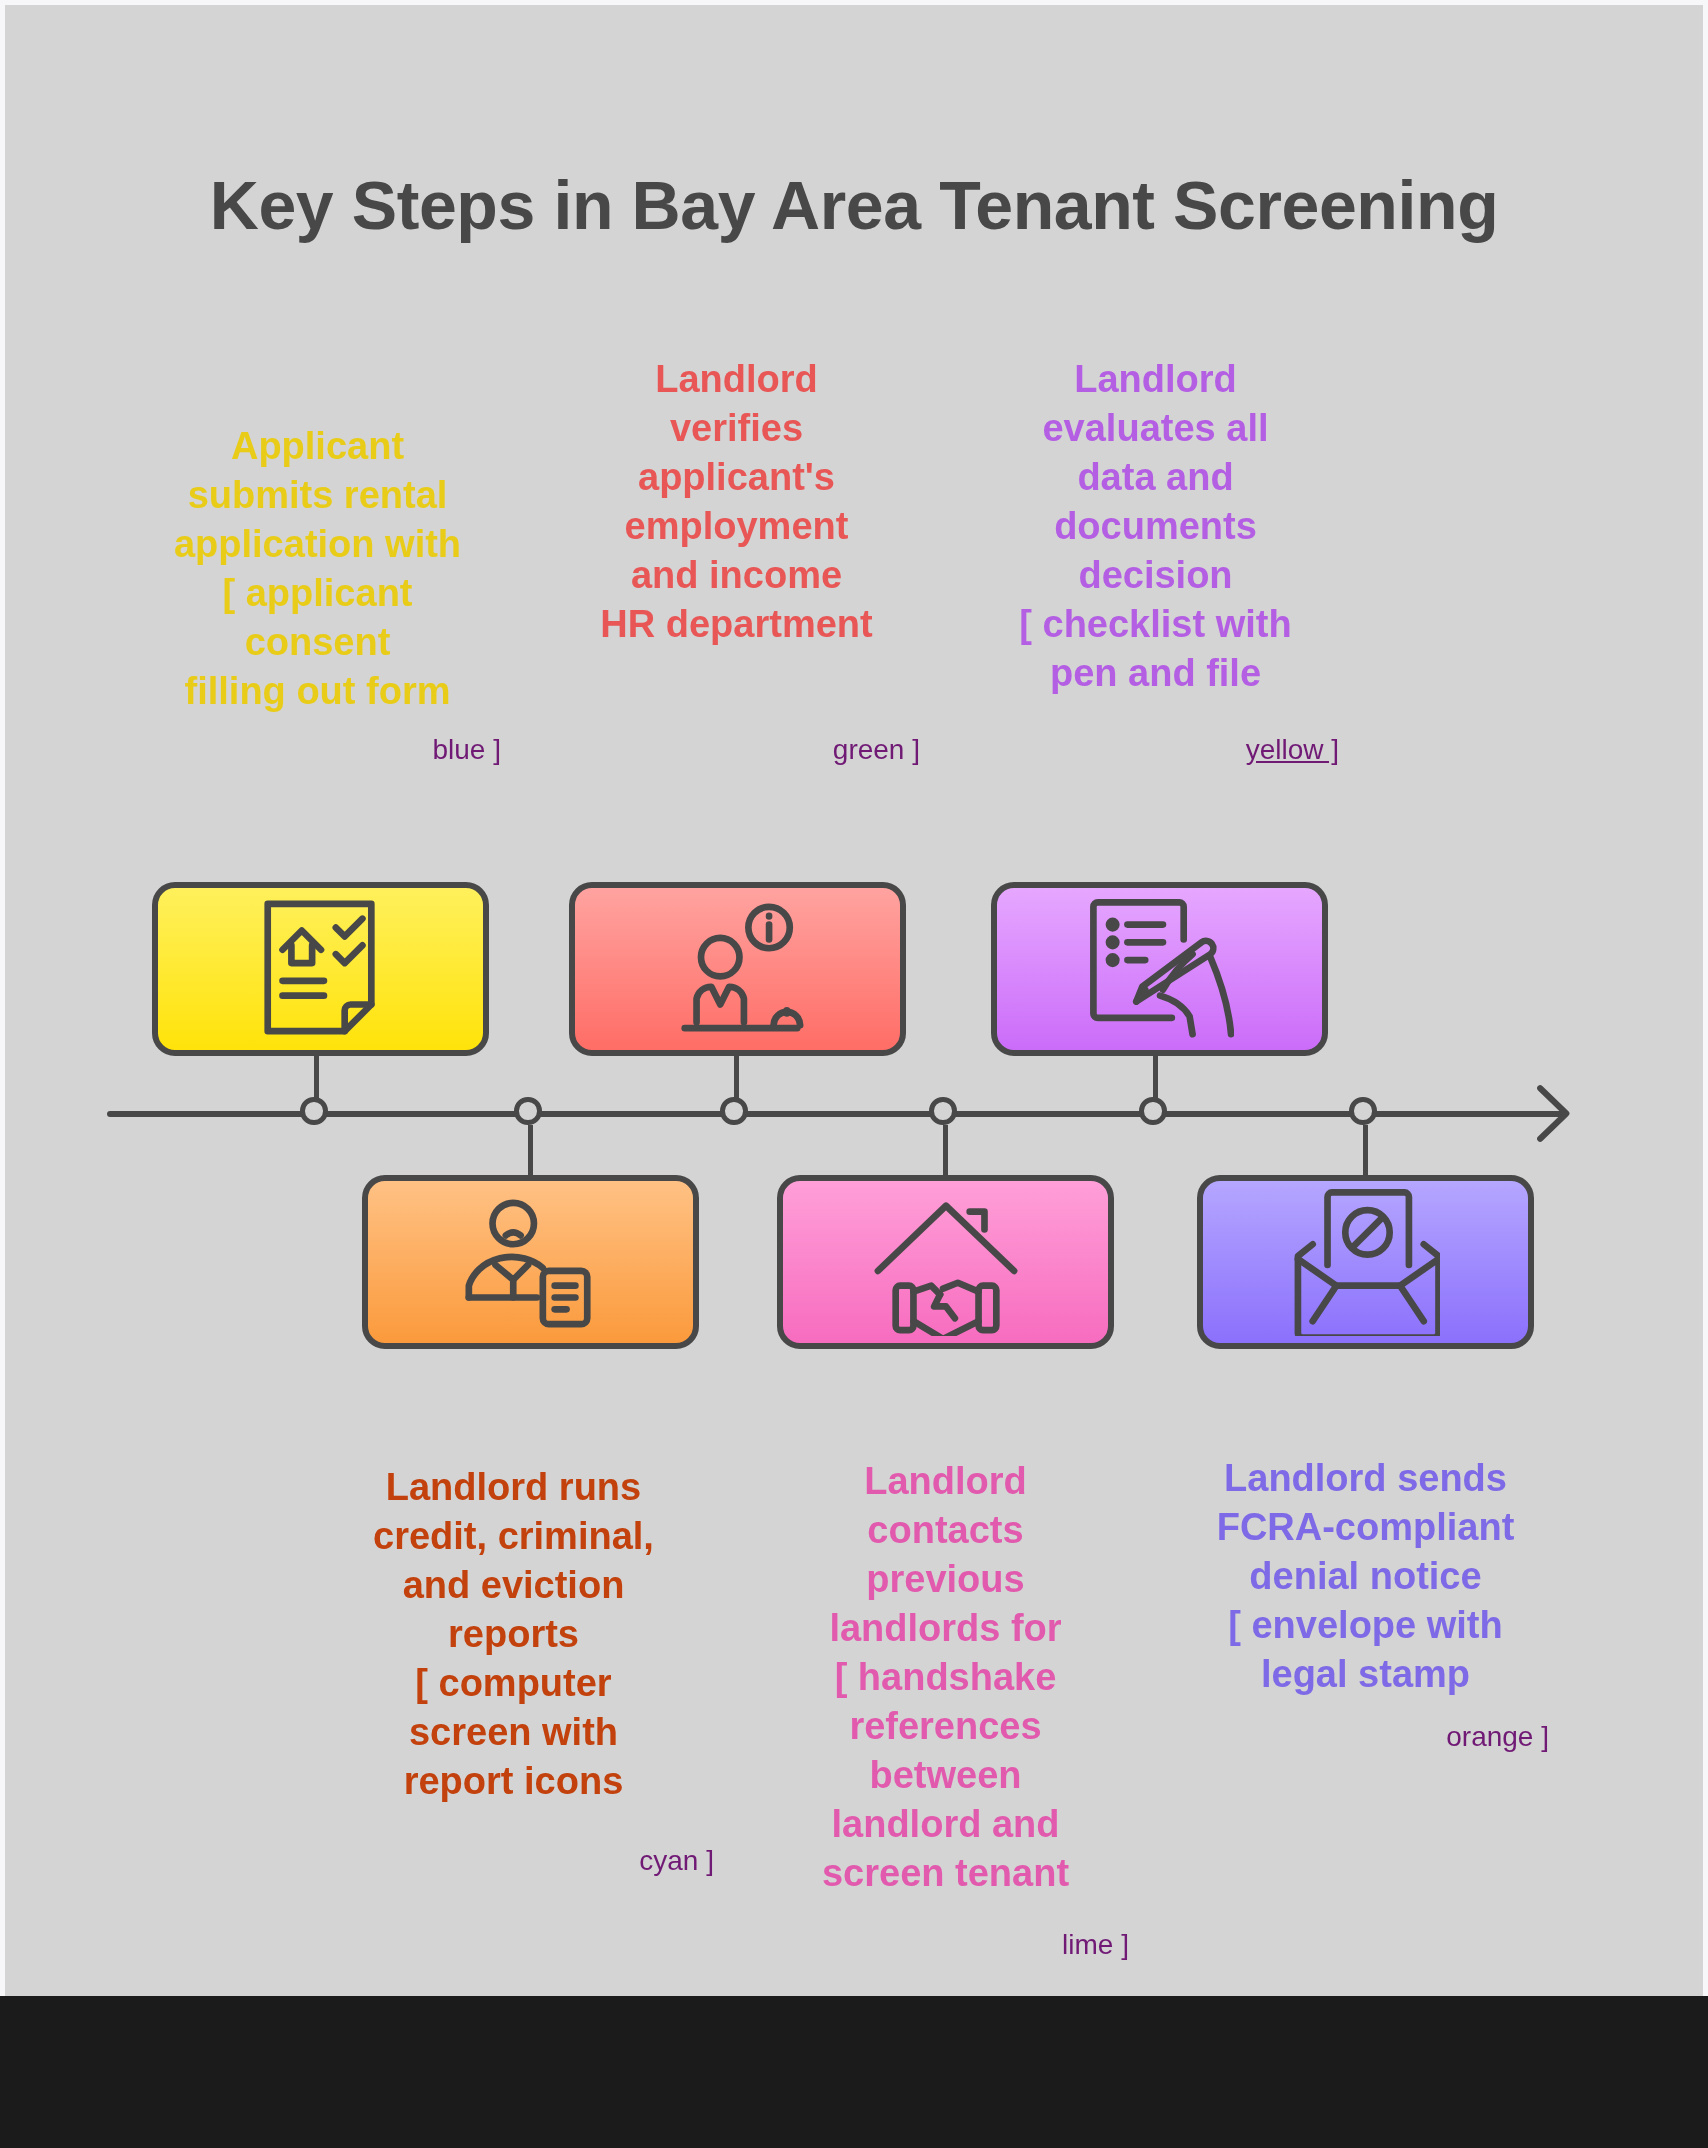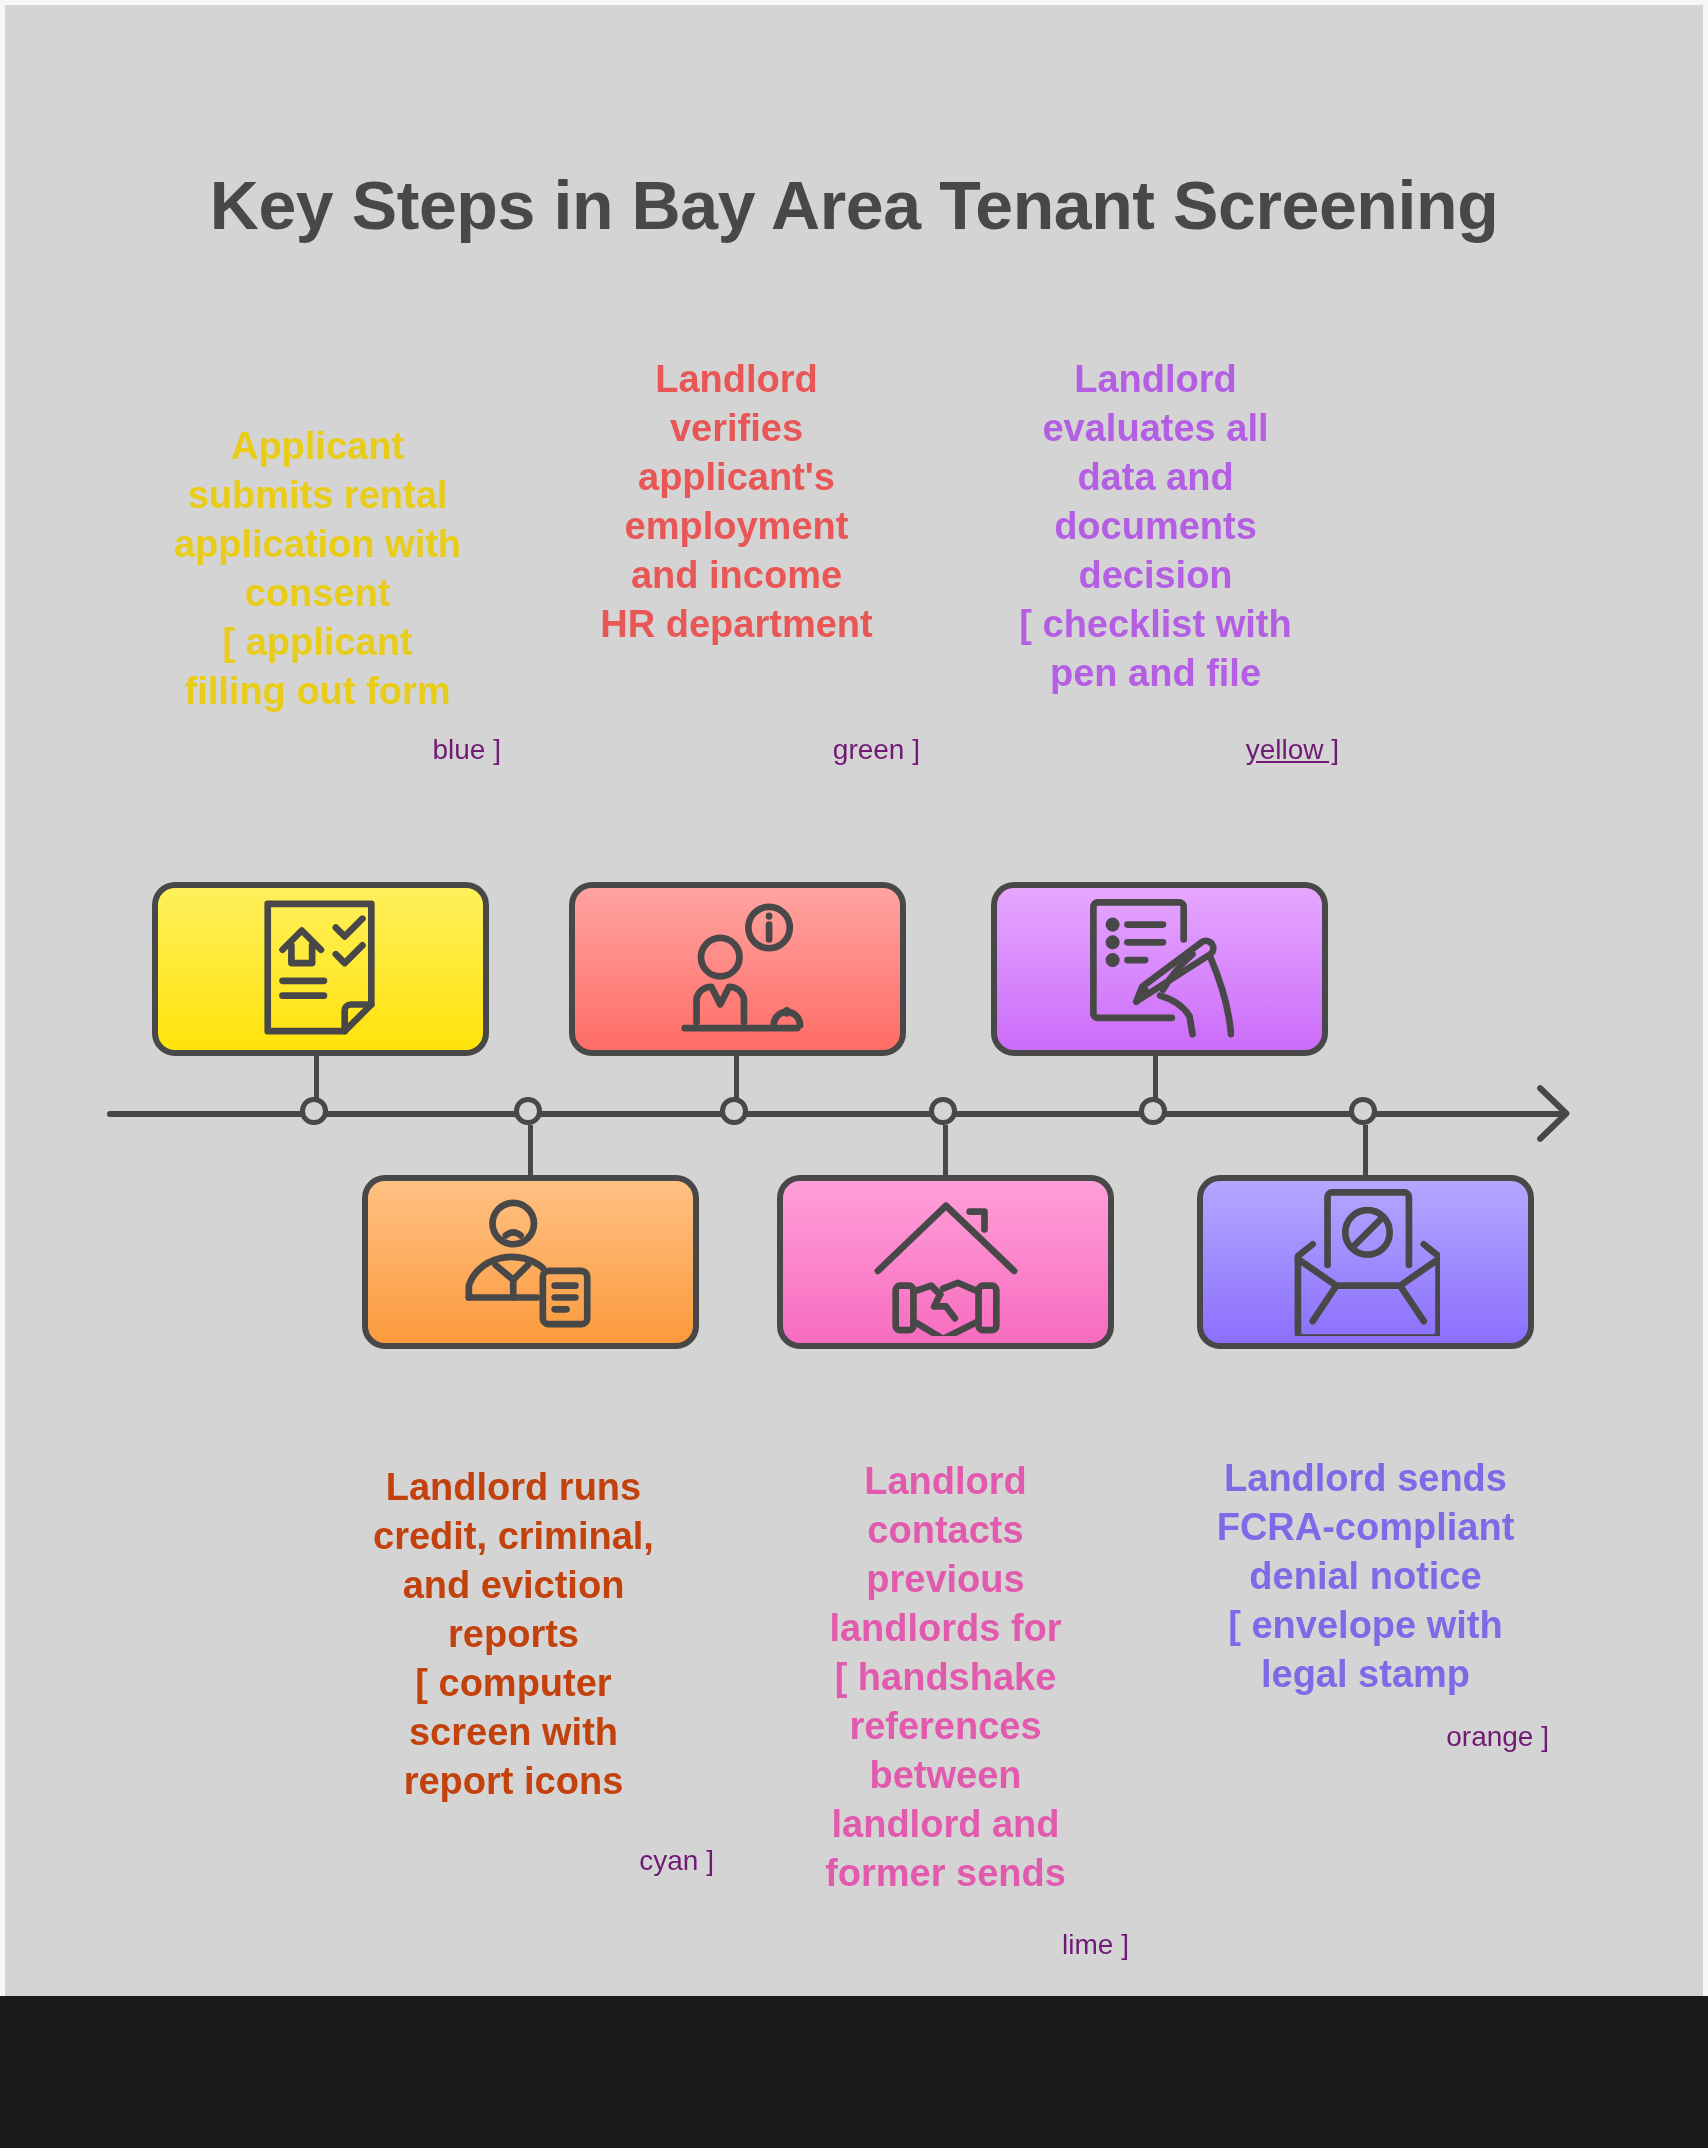--- a/index.html
+++ b/index.html
@@ -26,22 +26,22 @@
 
 <div class="axis"></div>
 <svg class="arrow" width="44" height="61" viewBox="0 0 50 70">
   <polyline points="8,6 38,35 8,64" fill="none" stroke="#484848" stroke-width="7" stroke-linecap="round" stroke-linejoin="round"></polyline>
 </svg>
 
 <div class="desc" id="d0" style="left: 134px; top: 422px; color: rgb(232, 204, 23);">
     <div>Applicant</div>
     <div>submits rental</div>
     <div>application with</div>
+    <div>[ applicant</div>
     <div>consent</div>
-    <div>[ applicant</div>
     <div>filling out form</div>
   </div>
 <div class="tag" style="left:134px; top:734px;">blue ]</div>
 <div class="box" id="b0" style="left: 152px; top: 882px; background: linear-gradient(rgb(255, 240, 92), rgb(255, 227, 10));">
   <svg viewBox="0 0 100 100" fill="none" stroke="#484848" stroke-width="4.5" stroke-linecap="round" stroke-linejoin="round">
     <path d="M14 6 H84 V74 L66 92 H14 Z"></path>
     <path d="M66 92 V78 A4 4 0 0 1 70 74 H84"></path>
     <path d="M24 37 L37 24 L50 37"></path>
     <path d="M30 34 V46 H44 V34"></path>
     <path d="M60 22 L66 28 L78 16"></path>
@@ -120,21 +120,21 @@
 </div>
 <div class="desc" id="d3" style="left: 762px; top: 1457px; color: rgb(226, 90, 174);">
     <div>Landlord</div>
     <div>contacts</div>
     <div>previous</div>
     <div>landlords for</div>
     <div>[ handshake</div>
     <div>references</div>
     <div>between</div>
     <div>landlord and</div>
-    <div>former sends</div>
+    <div>screen tenant</div>
   </div>
 <div class="tag" style="left:762px; top:1929px;">lime ]</div>
 
 <div class="desc" id="d4" style="left: 972px; top: 355px; color: rgb(180, 94, 228);">
     <div>Landlord</div>
     <div>evaluates all</div>
     <div>data and</div>
     <div>documents</div>
     <div>decision</div>
     <div>[ checklist with</div>

